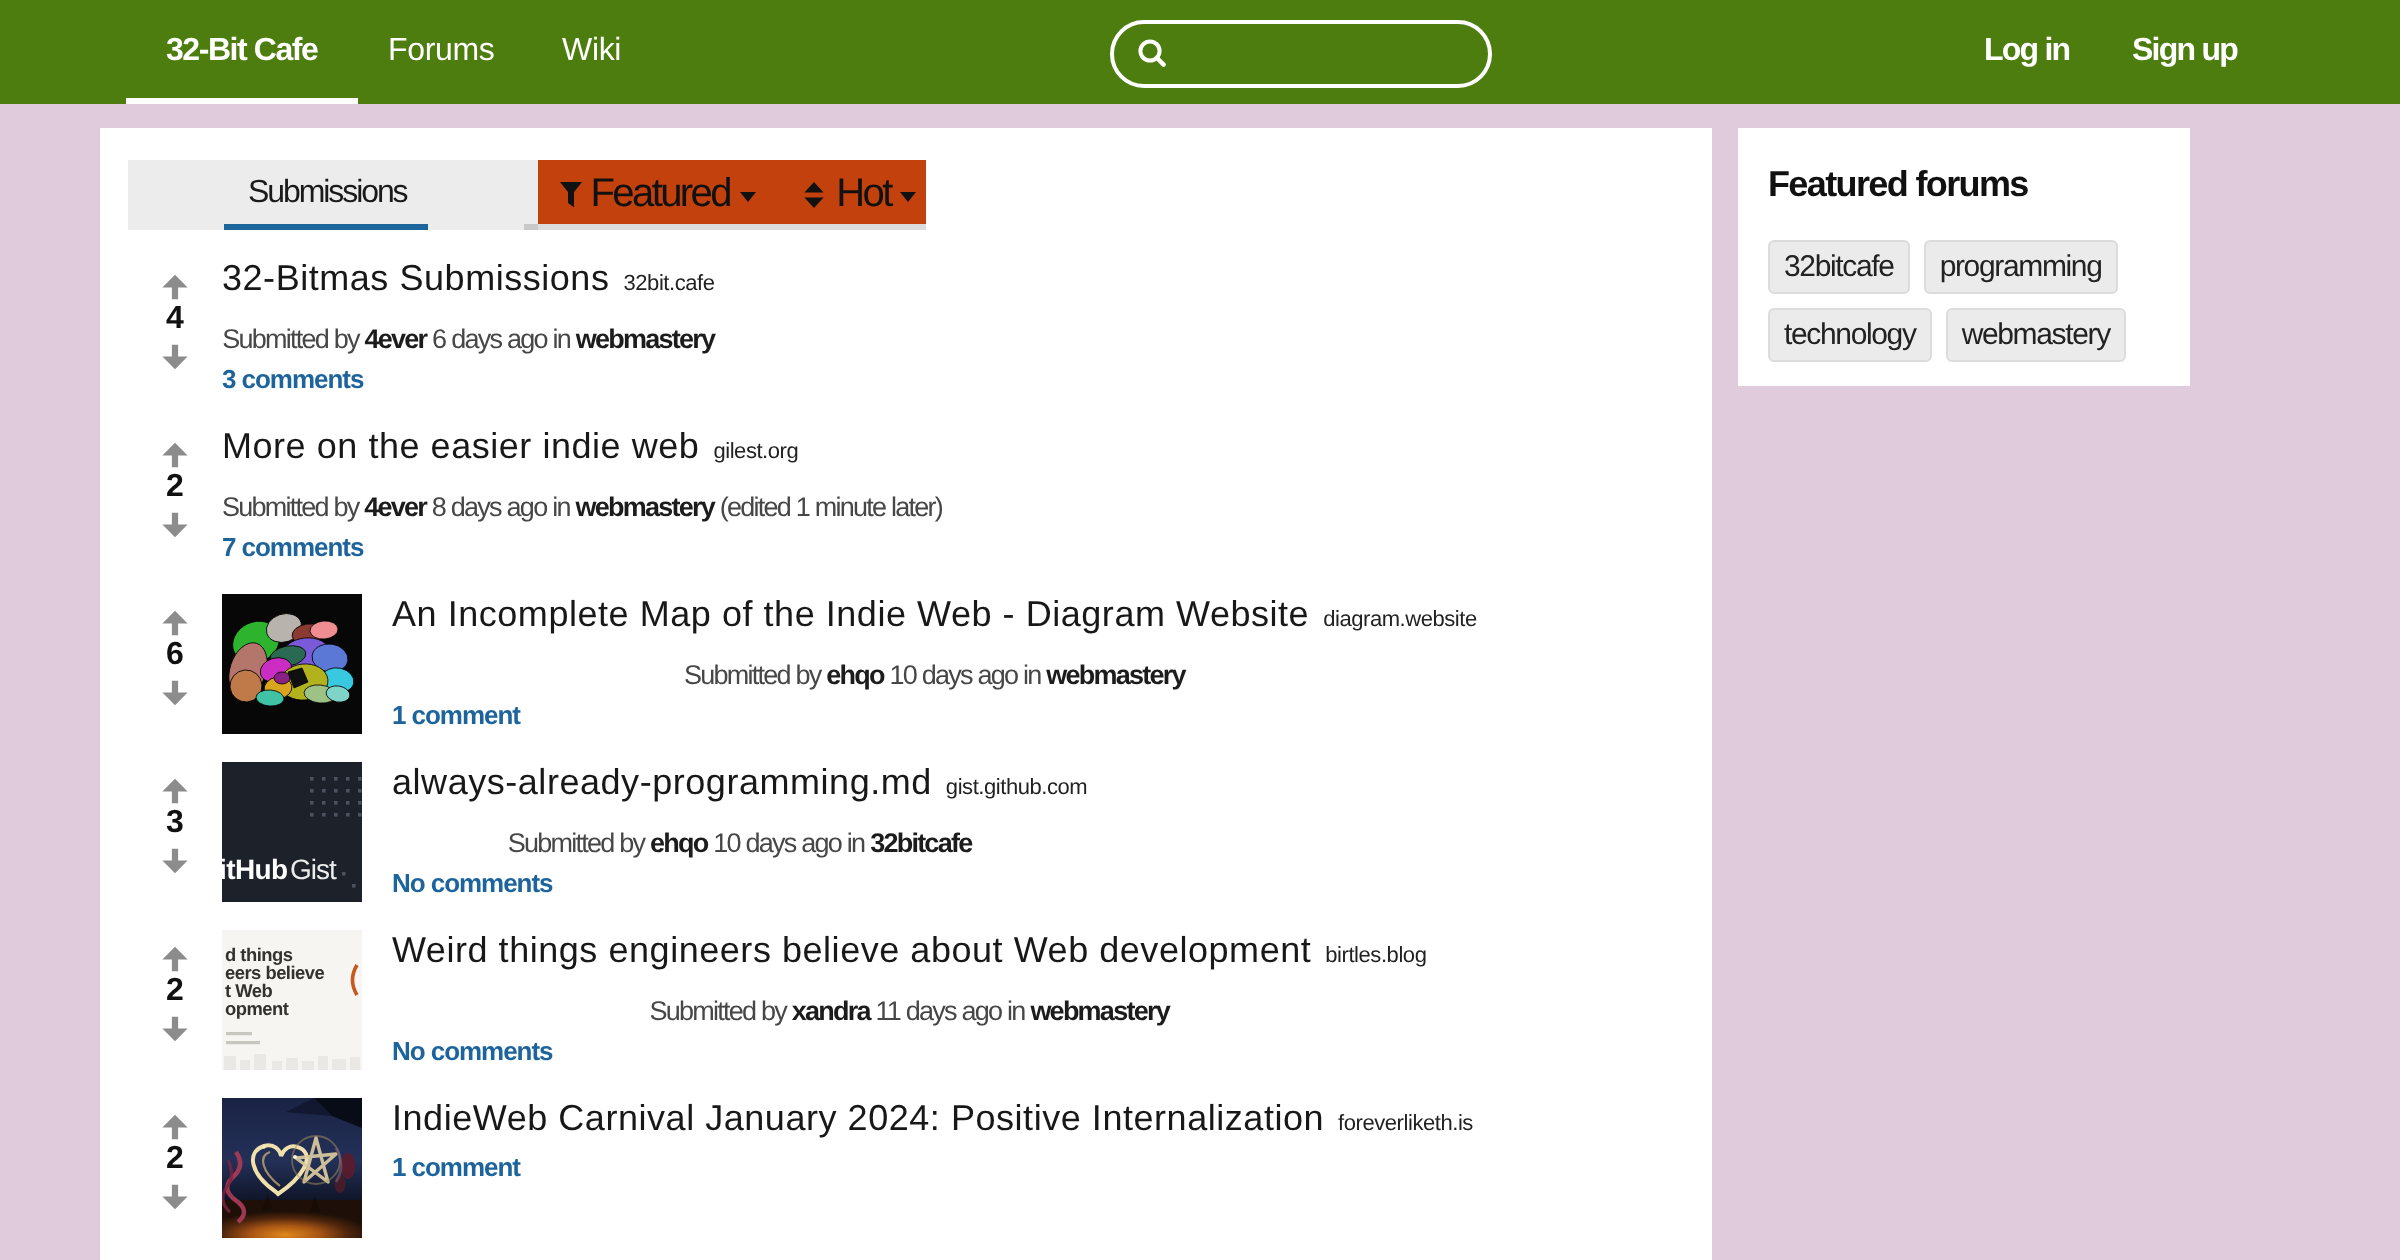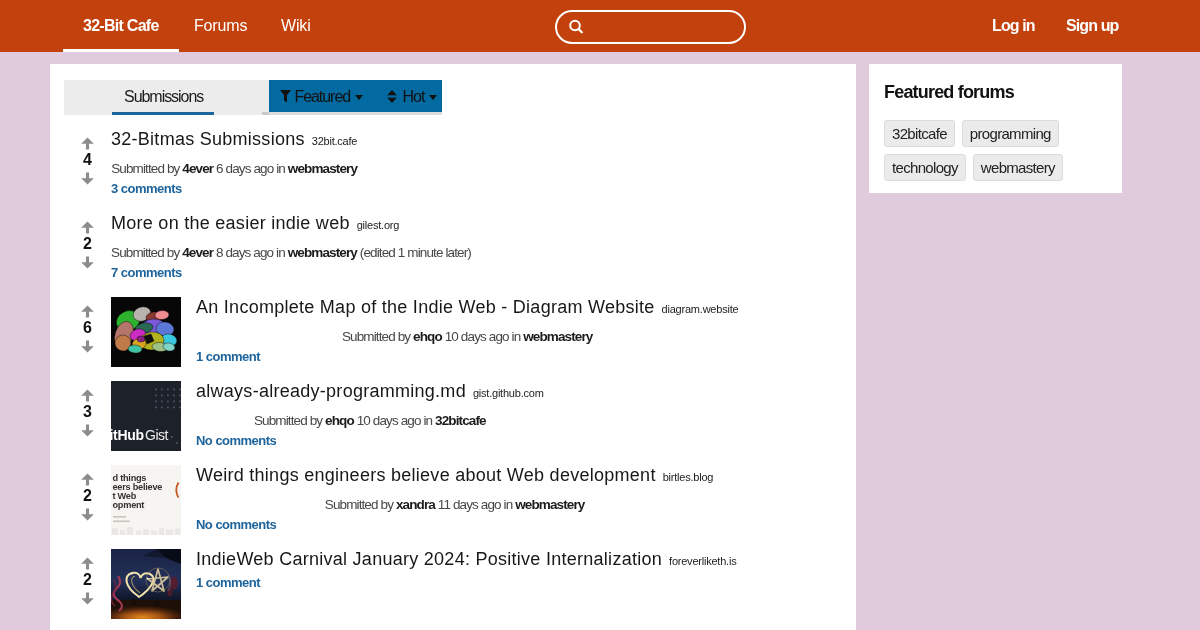--- a/index.html
+++ b/index.html
@@ -1,53 +1,53 @@
 <!DOCTYPE html>
 <html><head>
 <meta charset="utf-8">
 <style>
 * { box-sizing: border-box; margin: 0; padding: 0; }
 html,body { width:1200px; height:630px; overflow:hidden; }
 body { background:#dfcbdc; font-family:"Liberation Sans",sans-serif; position:relative; letter-spacing:-0.04em; }
 
-.nav { position:absolute; left:0; top:0; width:1200px; height:52px; background:#c2410c; }
+.nav { position:absolute; left:0; top:0; width:1200px; height:52px; background:#4d7c0f; }
 .nav a { color:#fff; text-decoration:none; }
 .brand { position:absolute; left:63px; top:0; height:52px; line-height:52px; padding:0 20px; font-weight:bold; font-size:16px; letter-spacing:-0.045em; border-bottom:3px solid #fff; }
 .navlink { position:absolute; top:0; height:54px; line-height:52px; font-size:16px; letter-spacing:-0.01em; }
 #lnk-forums { left:194px; }
 #lnk-wiki { left:281px; }
 #lnk-login { left:992px; font-weight:bold; letter-spacing:-0.055em; }
 #lnk-signup { left:1066px; font-weight:bold; letter-spacing:-0.055em; }
 .search { position:absolute; left:555px; top:10px; width:191px; height:34px; border:2px solid #fff; border-radius:17px; }
 .search svg { position:absolute; left:10px; top:6px; }
 
 .main { position:absolute; left:50px; top:64px; width:806px; height:600px; background:#fff; padding:16px 0 0 14px; }
 .tabsrow { height:35px; position:relative; }
 .tabs { position:absolute; left:0; top:0; background:#ececec; display:inline-block; white-space:nowrap; }
 .tab { display:inline-block; font-size:16px; letter-spacing:-0.065em; color:#1a1a1a; line-height:22px; padding:6px 11px 4px 12px; border-bottom:3px solid #c9c9c9;margin-left:48px; }
 .tab.active { border-bottom-color:#1d669c; }
-.filters { position:absolute; left:205px; top:0; background:#0369a1; border-bottom:3px solid #dcdcdc; height:35px; line-height:22px; padding:6px 5px 0 11px; font-size:16px; letter-spacing:-0.065em; color:#111; white-space:nowrap; }
+.filters { position:absolute; left:205px; top:0; background:#c2410c; border-bottom:3px solid #dcdcdc; height:35px; line-height:22px; padding:6px 5px 0 11px; font-size:20px; letter-spacing:-0.065em; color:#111; white-space:nowrap; }
 .filters svg { vertical-align:-1px; }
 .caret { display:inline-block; width:0; height:0; border-left:4.5px solid transparent; border-right:4.5px solid transparent; border-top:5px solid #111; vertical-align:2px; margin-left:5px; }
 .fgap { display:inline-block; width:23px; }
 
 .list { margin-top:14px; }
 .row { display:flex; margin-bottom:14px; height:70px; }
 .vote { width:47px; display:flex; flex-direction:column; align-items:center; padding-top:7.5px; flex:none; }
 .vote .score { font-size:16px; font-weight:bold; color:#111; line-height:16px; letter-spacing:0; margin-top:2px; }
 .vote svg.dn { margin-top:4.5px; }
 .thumb { flex:none; width:70px; height:70px; margin-right:15px; }
 .content { padding-top:1px; }
 h2 { font-size:18px; font-weight:normal; line-height:19px; color:#181818; letter-spacing:0.015em; white-space:nowrap; }
 h2 .domain { font-size:11px; color:#222; margin-left:7px; letter-spacing:-0.02em; }
 .byline { font-size:13.5px; color:#474747; margin-top:9.5px; line-height:16px; letter-spacing:-0.065em;text-align:center; }
 .byline b { color:#1c1c1c; }
 .comments { font-size:13px; font-weight:bold; color:#1e649c; margin-top:4px; line-height:16px; letter-spacing:-0.04em; }
 
-.side { position:absolute; left:869px; top:64px; width:253px; height:129px; background:#fff; padding:17px 15px 4px 15px; }
+.side { position:absolute; left:869px; top:64px; width:226px; height:129px; background:#fff; padding:17px 15px 4px 15px; }
 .side h3 { font-size:18px; font-weight:bold; color:#111; line-height:22px; letter-spacing:-0.045em; }
 .tags { margin-top:17px; }
 .tag { display:inline-block; background:#ebebeb; border:1px solid #dcdcdc; border-radius:3px; font-size:15px; color:#222; line-height:17px; padding:4px 7px; margin:0 7px 7px 0; letter-spacing:-0.045em; }
 </style>
 </head>
 <body>
 <div class="nav">
   <a class="brand" href="#">32-Bit Cafe</a>
   <a class="navlink" id="lnk-forums" href="#">Forums</a>
   <a class="navlink" id="lnk-wiki" href="#">Wiki</a>

